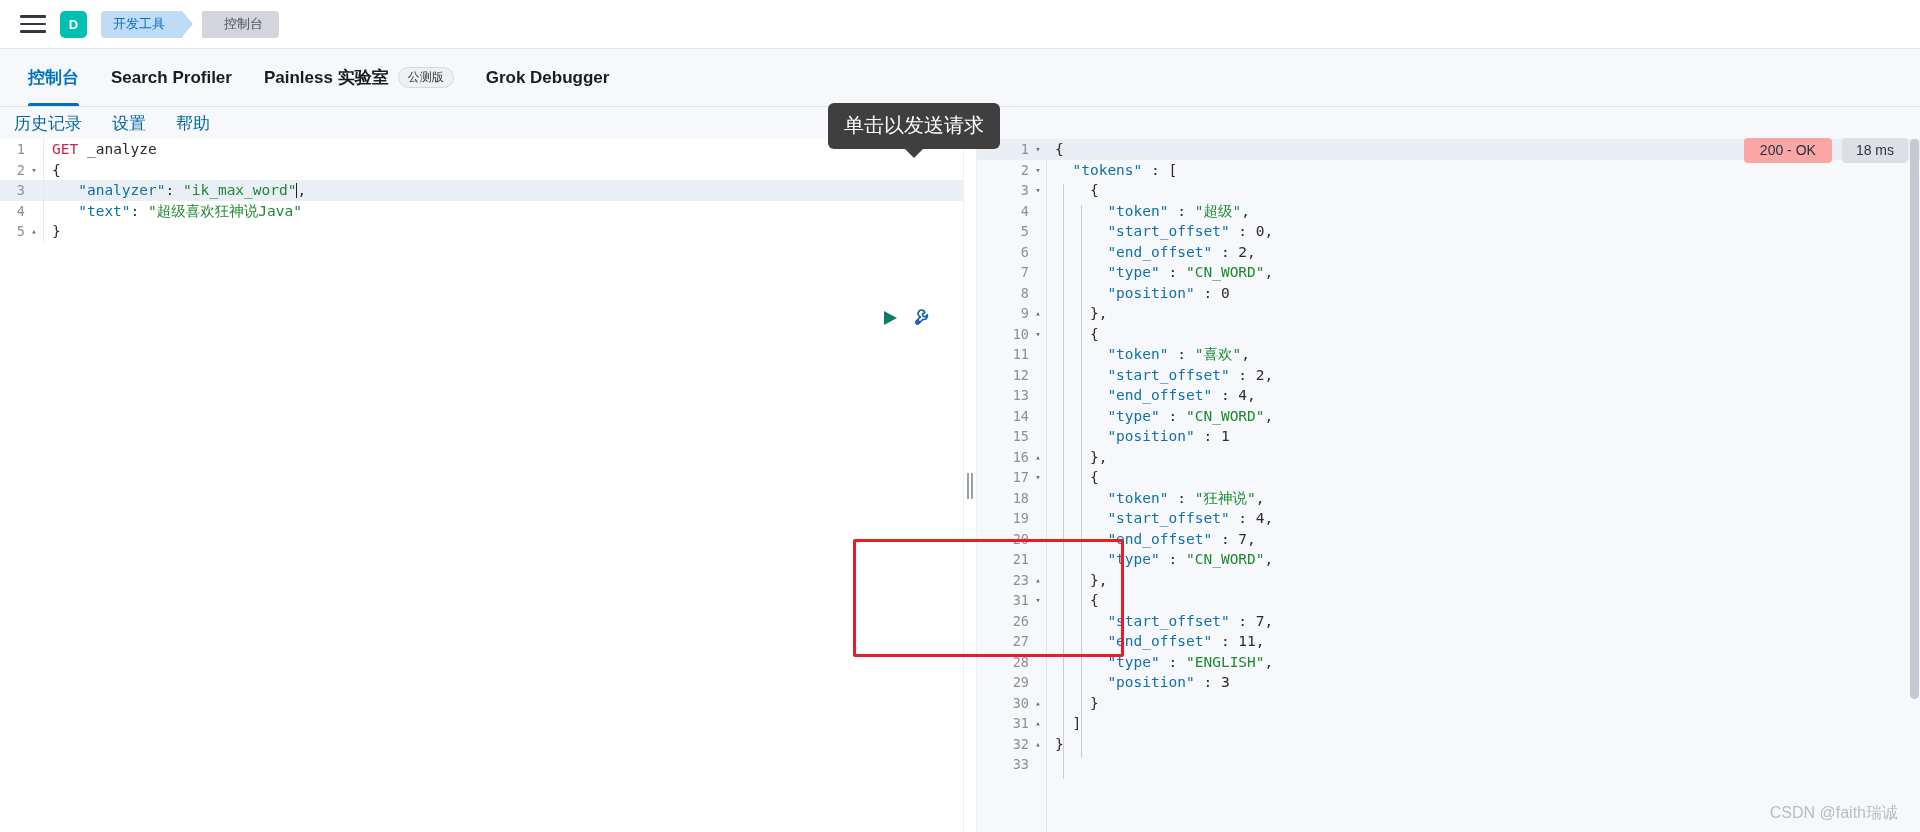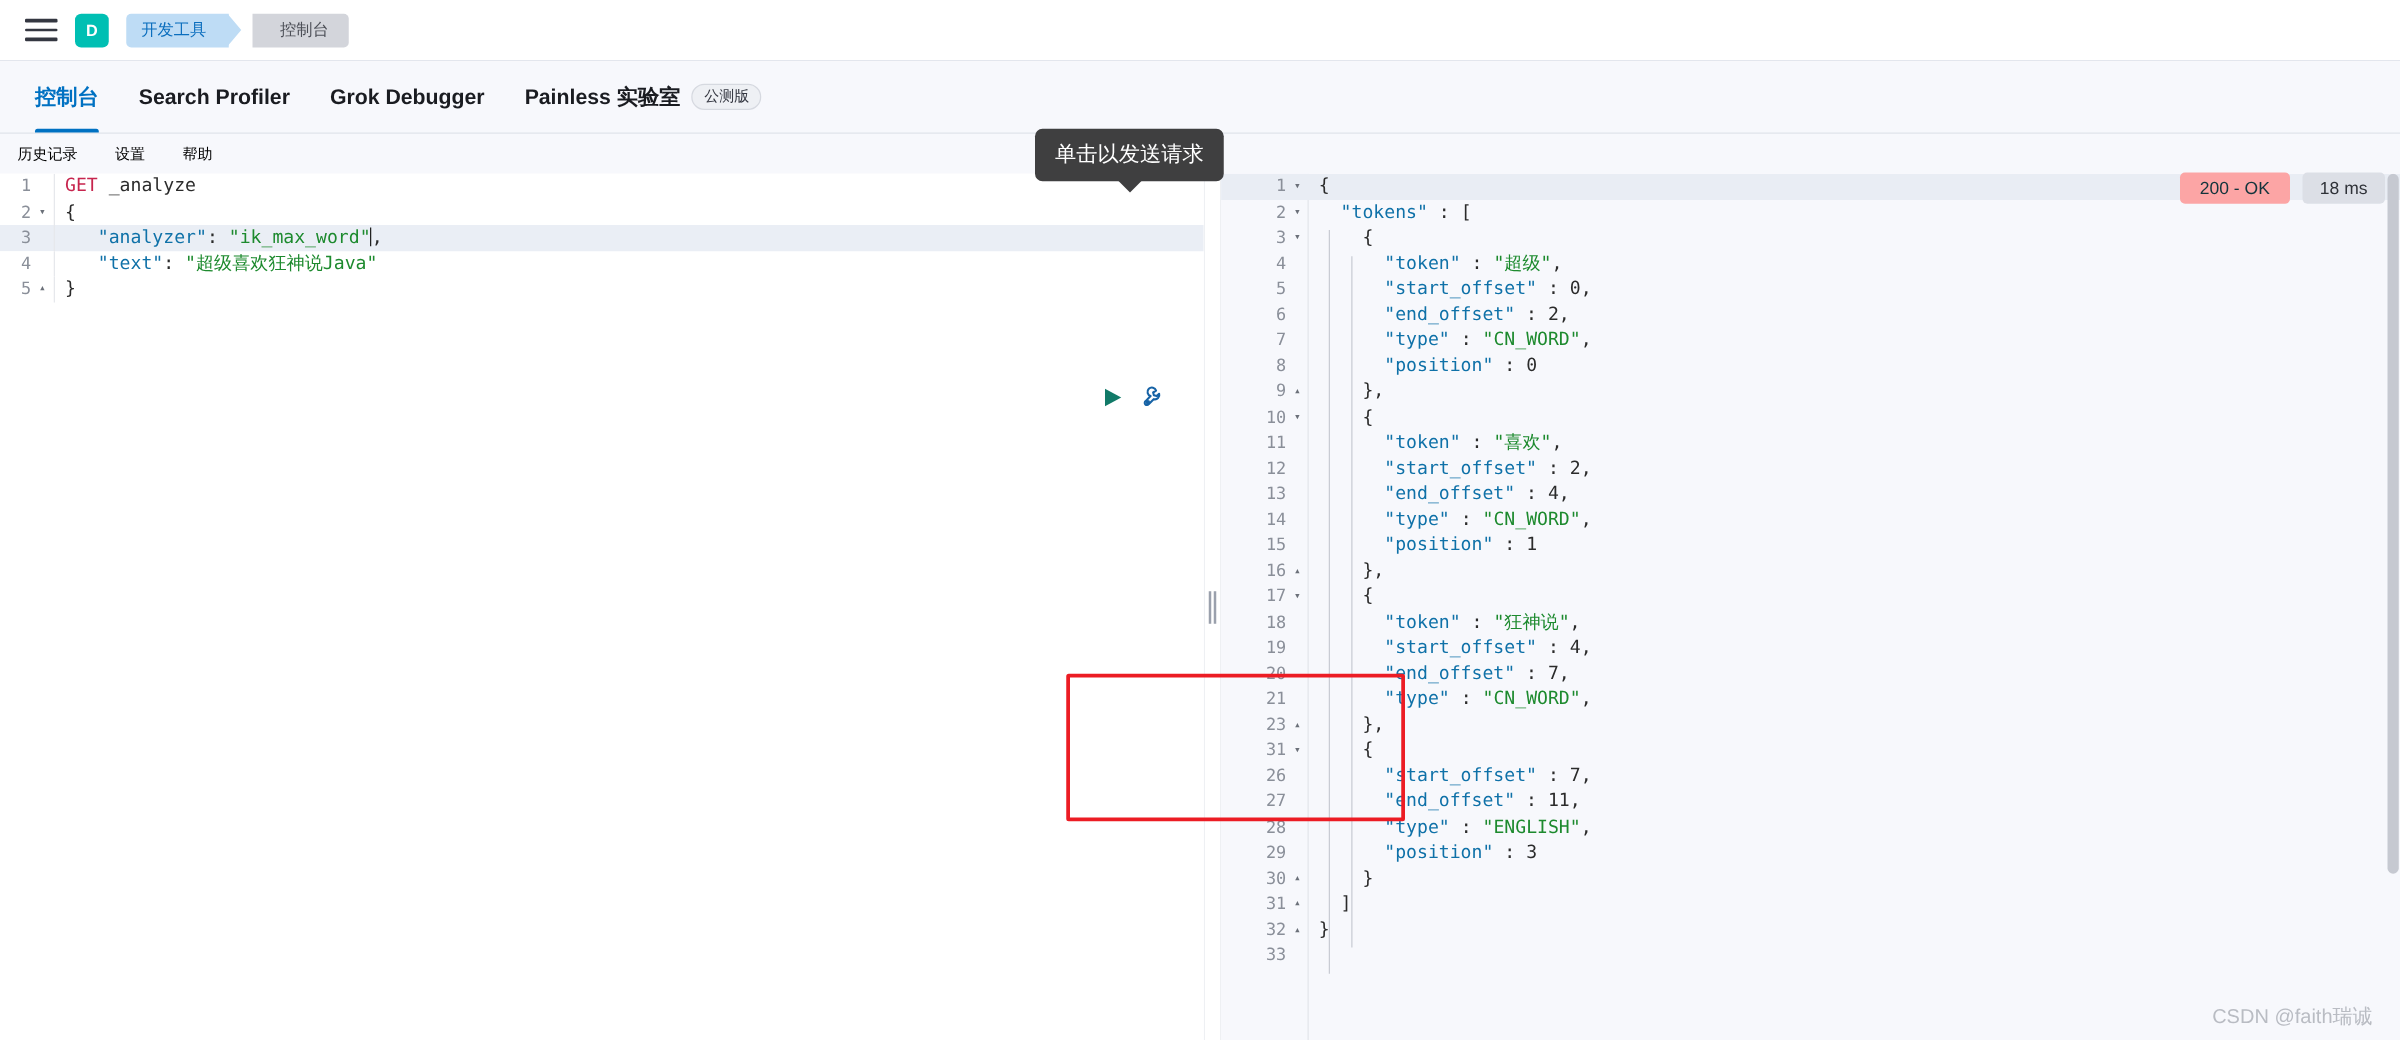--- a/index.html
+++ b/index.html
@@ -116,32 +116,32 @@
   
   .subnav {
     height: 32px;
     background: #f7f8fc;
     display: flex;
     align-items: center;
     padding: 0 0 0 14px;
     gap: 30px;
   }
   .subnav-item {
-    font-size: 12px;
-    color: #000000;
+    font-size: 17px;
+    color: #0369a1;
     cursor: pointer;
   }
 
   
   .tooltip {
     position: absolute;
     left: 828px; top: 103px;
     background: #3f3f40;
     color: #ffffff;
-    font-size: 17px;
+    font-size: 20px;
     padding: 9px 16px 10px 16px;
     border-radius: 6px;
     z-index: 50;
     white-space: nowrap;
   }
   .tooltip:after {
     content: "";
     position: absolute;
     left: 50%; bottom: -9px;
     transform: translateX(-50%);
@@ -341,25 +341,25 @@
 </div>
 
 <div class="tabbar">
   <div class="tab active">
     <span>控制台</span>
   </div>
   <div class="tab">
     <span>Search Profiler</span>
   </div>
   <div class="tab">
-    <span>Grok Debugger</span>
-  </div>
-  <div class="tab">
     <span>Painless 实验室</span>
     <span class="beta-badge">公测版</span>
+  </div>
+  <div class="tab">
+    <span>Grok Debugger</span>
   </div>
 </div>
 
 <div class="subnav">
   <div class="subnav-item">历史记录</div>
   <div class="subnav-item">设置</div>
   <div class="subnav-item">帮助</div>
 </div>
 
 <div class="tooltip">单击以发送请求</div>

